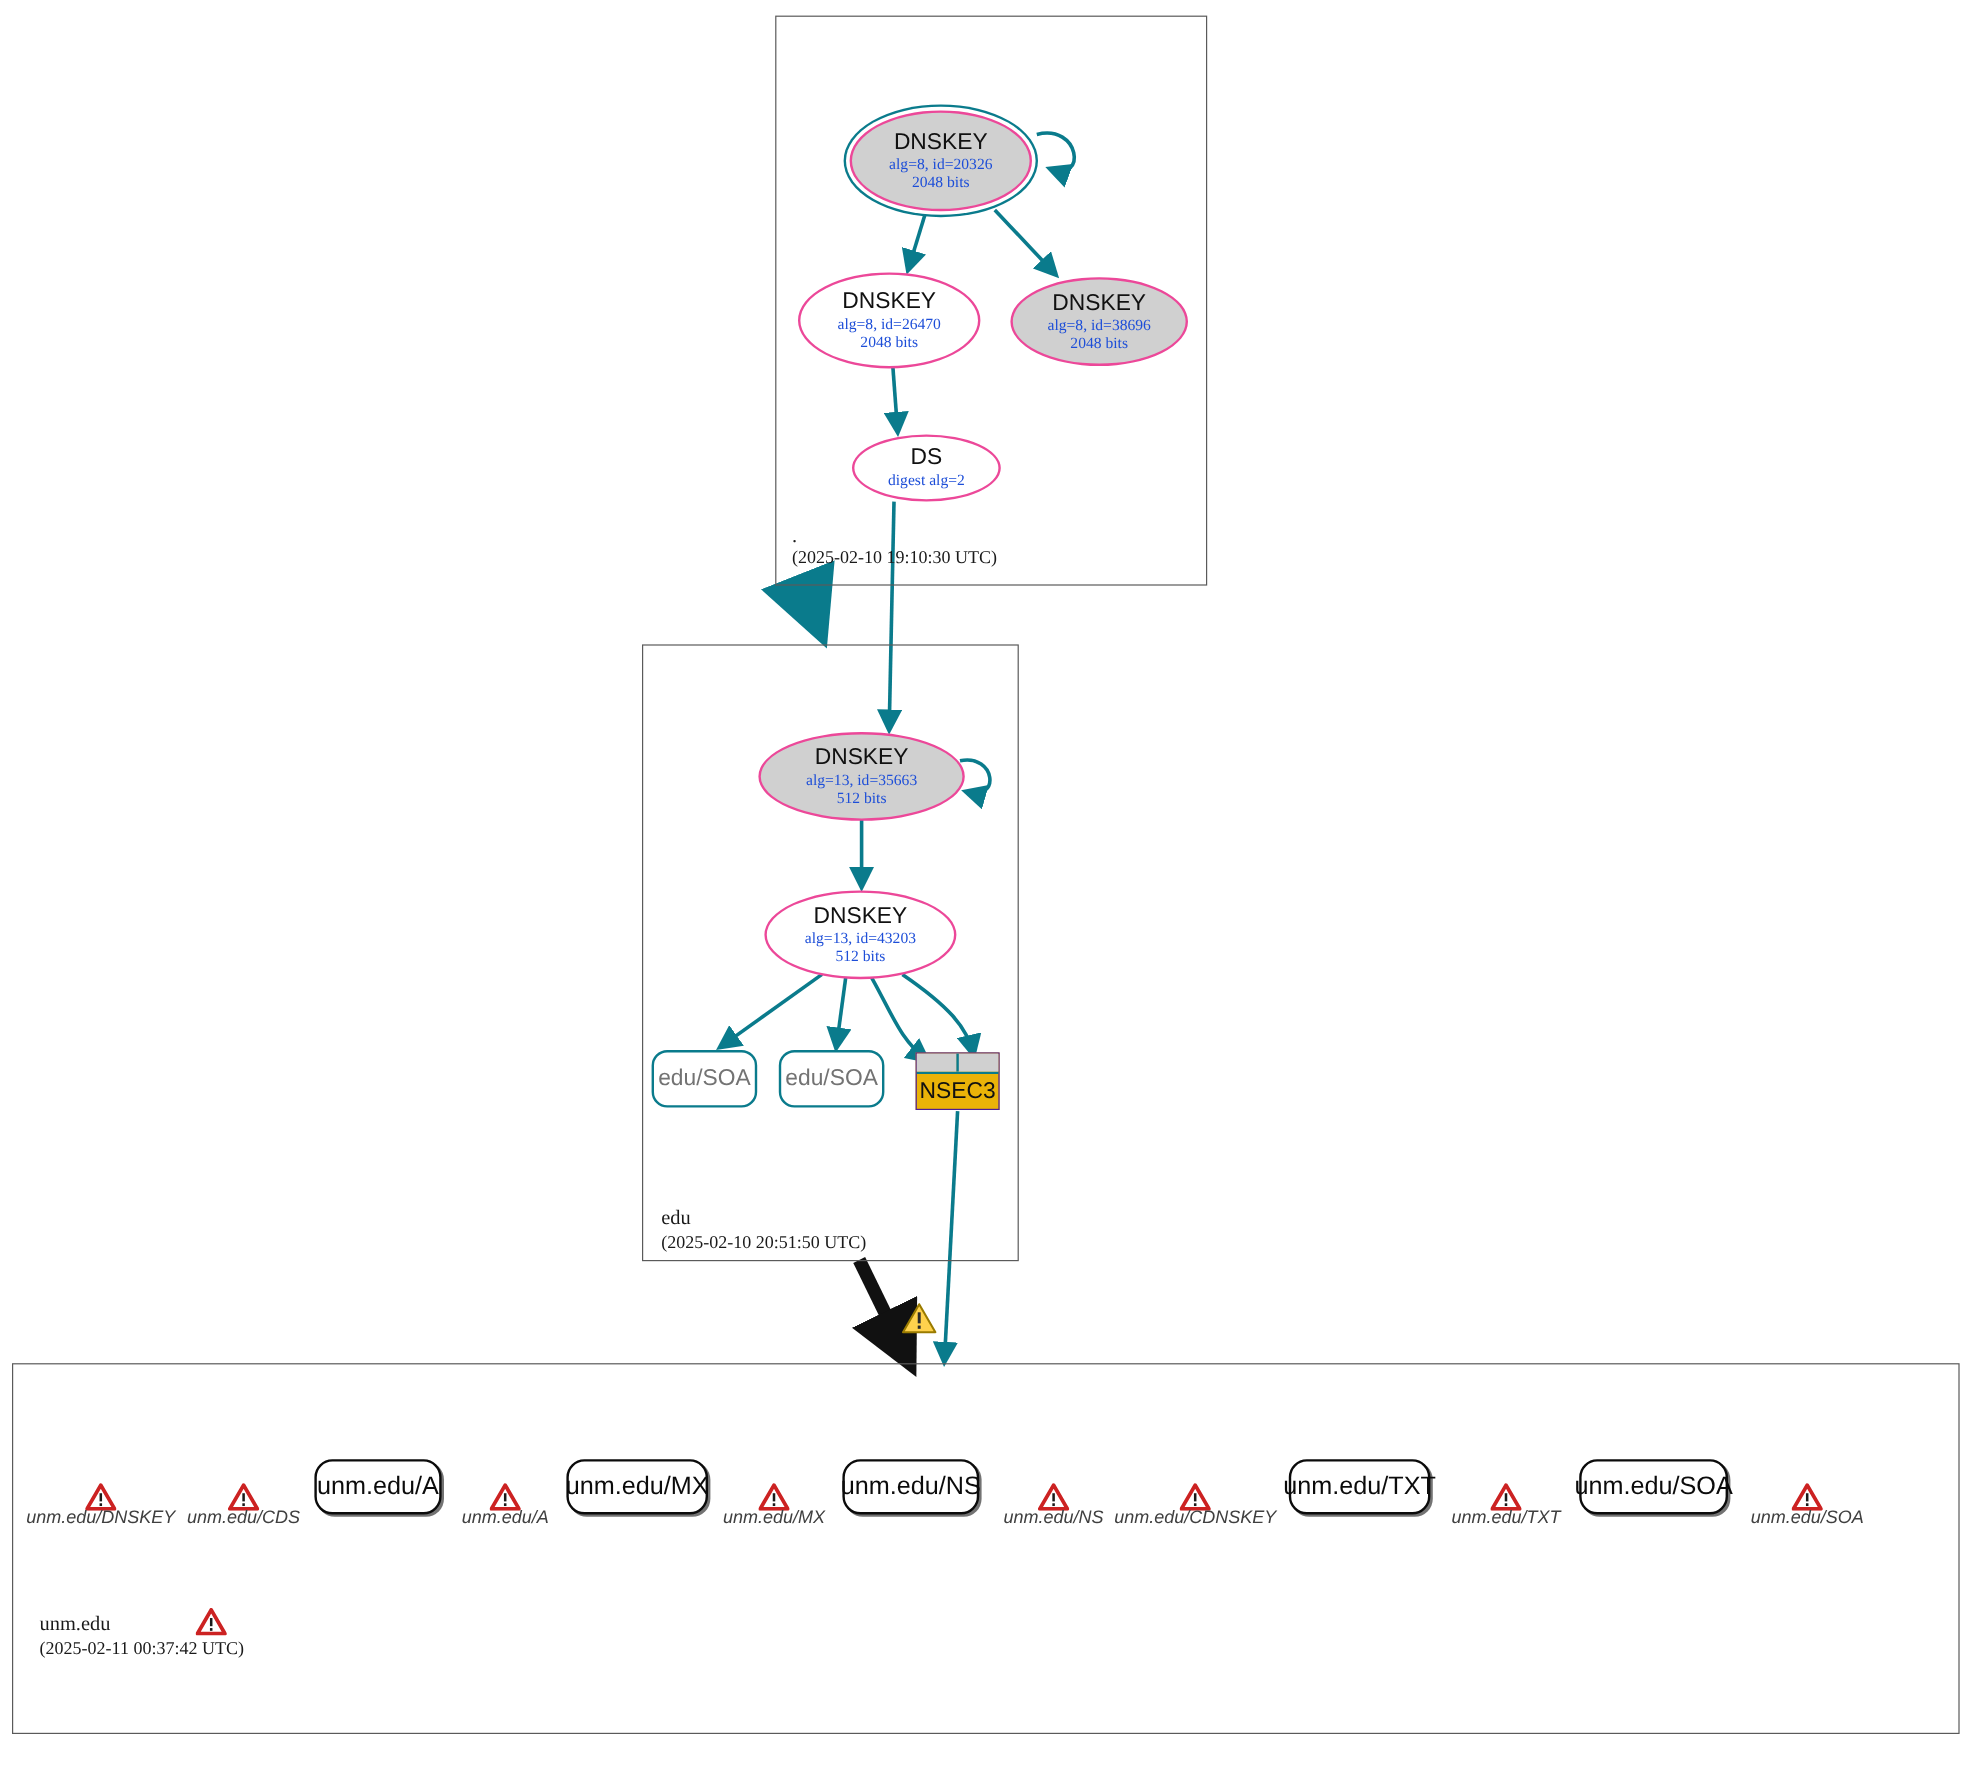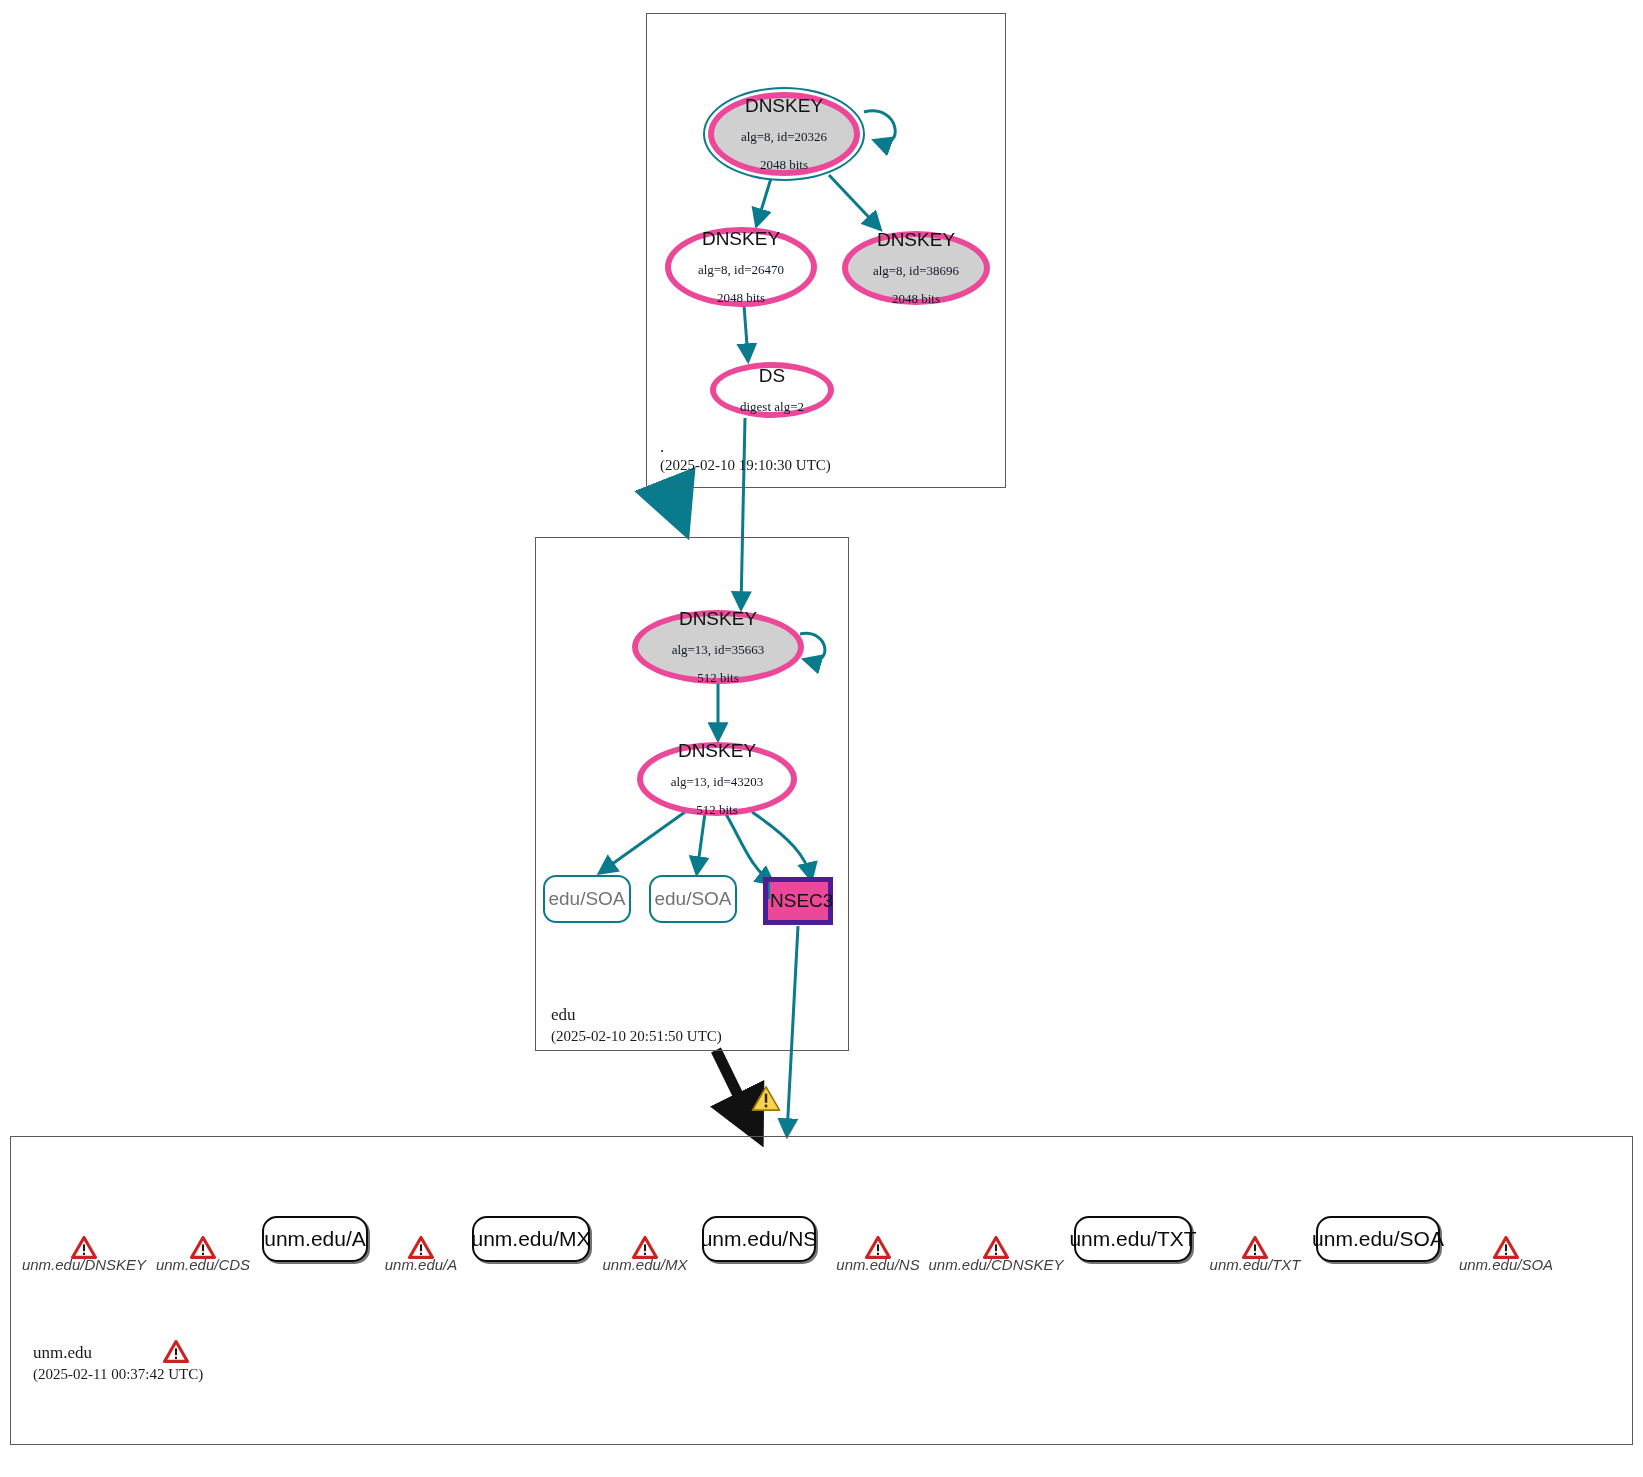--- a/index.html
+++ b/index.html
@@ -7,32 +7,32 @@
   .stage{position:absolute;left:0;top:0;width:1643px;height:1477px;}
   svg.layer{position:absolute;left:0;top:0;width:1643px;height:1477px;pointer-events:none;}
 
   .zonebox{position:absolute;border:1px solid #5a5a5a;background:transparent;box-sizing:border-box;}
   .zone-label{position:absolute;font-family:"Liberation Serif",serif;color:#1a1a1a;white-space:nowrap;}
   .zone-name{font-size:17px;}
   .zone-time{font-size:15px;}
 
   .node{position:absolute;box-sizing:border-box;display:flex;flex-direction:column;
         align-items:center;justify-content:center;text-align:center;}
-  .ellipse{border:6px solid #ec4899;border-radius:50%;background:#ffffff;gap:13px;}
+  .ellipse{border:2px solid #ec4899;border-radius:50%;background:#ffffff;}
   .ellipse.shaded{background:#d0d0d0;}
   .ellipse.sep{box-shadow:0 0 0 3px #ffffff, 0 0 0 5px #0a7b8c;}
   .n-title{font-size:19px;color:#111;font-family:"Liberation Sans",sans-serif;line-height:1.05;}
-  .n-sub{font-size:13px;color:#0f172a;font-family:"Liberation Serif",serif;line-height:1.18;}
+  .n-sub{font-size:13px;color:#1d4ed8;font-family:"Liberation Serif",serif;line-height:1.18;}
 
   .rrbox{position:absolute;border:2px solid #0a7b8c;border-radius:13px;background:#ffffff;
          display:flex;align-items:center;justify-content:center;box-sizing:border-box;}
   .rrbox .lbl{font-size:19px;color:#737373;}
 
-  .nsec3{position:absolute;border:5px solid #4c1d95;background:#ec4899;box-sizing:border-box;
-         display:flex;flex-direction:row;}
+  .nsec3{position:absolute;border:1px solid #4c1d95;background:#eab308;box-sizing:border-box;
+         display:flex;flex-direction:column;}
   .nsec3 .cells{display:flex;height:15px;border-bottom:2px solid #0a7b8c;}
   .nsec3 .cells > div{flex:1;background:#d0d0d0;}
   .nsec3 .cells > div + div{border-left:2px solid #0a7b8c;}
   .nsec3 .nlbl{flex:1;display:flex;align-items:center;justify-content:center;font-size:19px;color:#111;}
 
   .rrbox-black{position:absolute;border:2.5px solid #0b0b0b;border-radius:15px;background:#ffffff;
          display:flex;align-items:center;justify-content:center;box-sizing:border-box;
          box-shadow:2px 2px 0 rgba(0,0,0,0.55);}
   .rrbox-black .lbl{font-size:21px;color:#0b0b0b;}
 

